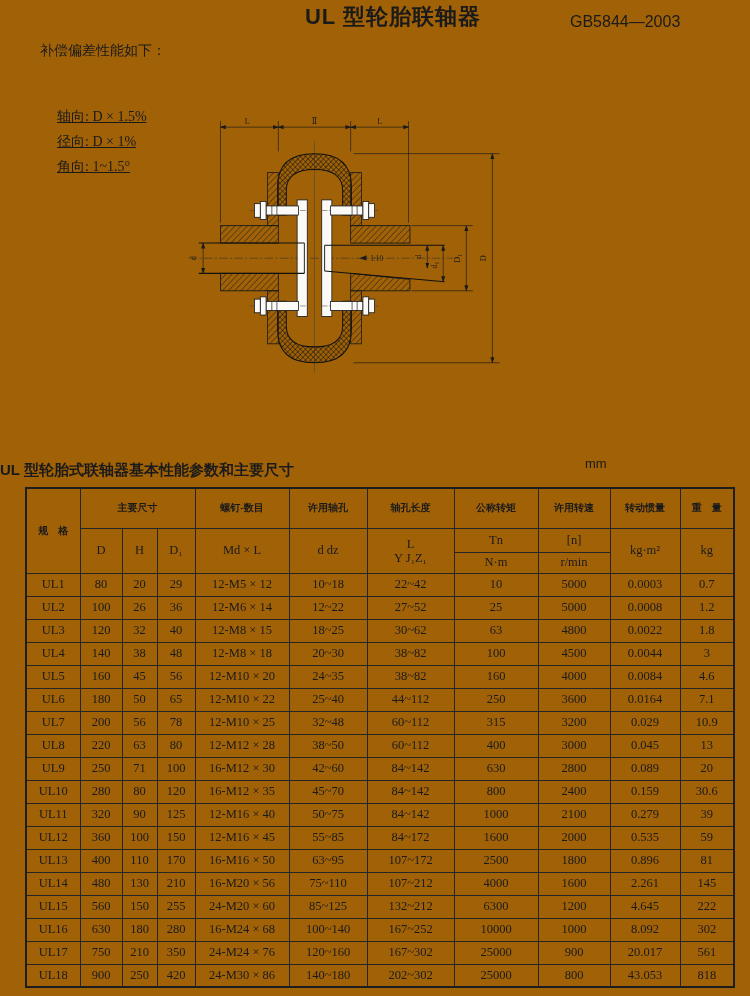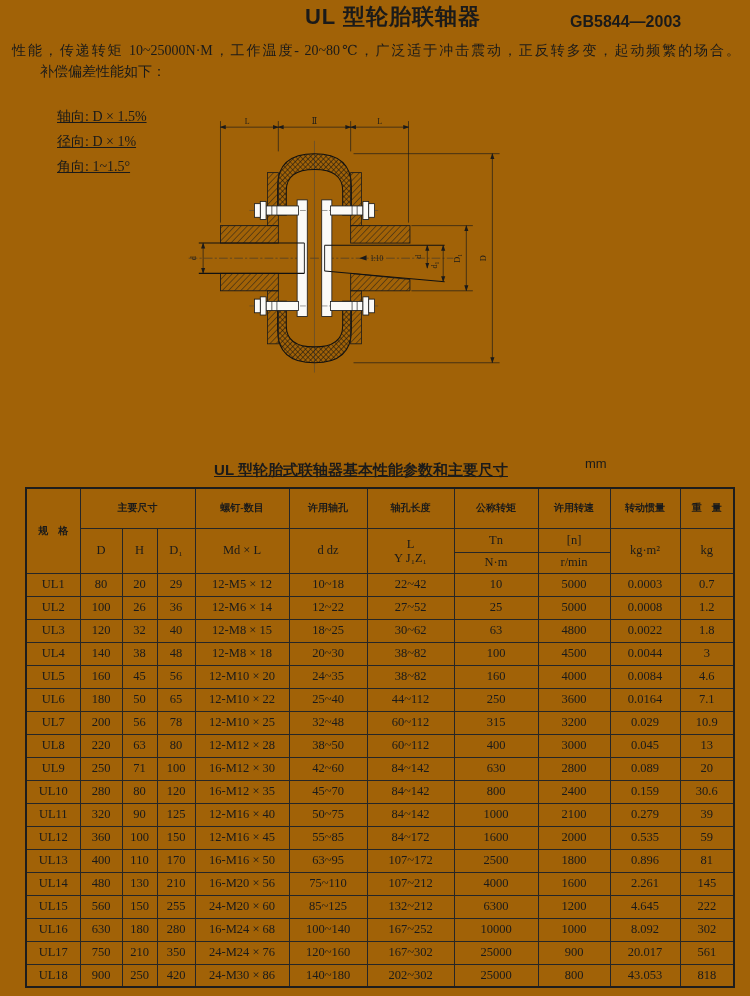--- a/index.html
+++ b/index.html
@@ -9,32 +9,32 @@
     background:#a16207; color:#1a1a1a; overflow:hidden;
     font-family:"Liberation Serif","DejaVu Serif",serif;
   }
   .doc-title{
     position:absolute; top:2px; left:0; width:750px; padding-left:36px; box-sizing:border-box;
     text-align:center; font-family:"Liberation Sans","DejaVu Sans",sans-serif;
     font-size:22px; font-weight:bold; letter-spacing:1px;
   }
   .std-no{
     position:absolute; top:13px; left:570px;
-    font-family:"Liberation Sans","DejaVu Sans",sans-serif; font-size:16px; font-weight:700;
+    font-family:"Liberation Sans","DejaVu Sans",sans-serif; font-size:16px; font-weight:400;
   }
   .intro{position:absolute; top:40px; left:12px; width:728px; font-size:14px;}
   .intro p{margin:0; line-height:21px; text-align:justify; text-align-last:justify;}
   .intro p.ind{text-indent:2em;}
   .intro p.plain{text-align-last:left;}
   .specs{position:absolute; top:104px; left:57px; font-size:14px;text-decoration:underline;}
   .specs div{line-height:25px;}
   .drawing{position:absolute; top:112px; left:180px;}
   .tbl-title{
-    position:absolute; top:461px; left:0; width:722px; text-align:center;
-    font-family:"Liberation Sans","DejaVu Sans",sans-serif; font-size:15px; font-weight:bold;text-decoration:underline;
+    position:absolute; top:461px; left:0; width:722px; 
+    font-family:"Liberation Sans","DejaVu Sans",sans-serif; font-size:15px; font-weight:bold;
   }
   .unit{position:absolute; top:456px; left:585px; font-family:"Liberation Sans","DejaVu Sans",sans-serif; font-size:13px;}
   table.spec{
     position:absolute; top:487px; left:25px; width:708px;
     border-collapse:collapse; table-layout:fixed;
   }
   table.spec th, table.spec td{
     border:1px solid #262626; text-align:center; vertical-align:middle;
     padding:0; overflow:hidden; white-space:nowrap;
   }
@@ -49,21 +49,20 @@
 </style>
 </head>
 <body>
 
 <div class="page">
 
   <div class="doc-title">UL 型轮胎联轴器</div>
   <div class="std-no">GB5844—2003</div>
 
   <div class="intro">
-    <p>性能，传递转矩 10~25000N·M，工作温度- 20~80℃，广泛适于冲击震动，正反转多变，起动频繁的场合。</p>
     <p class="ind plain">补偿偏差性能如下：</p>
   </div>
 
   <div class="specs">
     <div>轴向: D × 1.5%</div>
     <div>径向: D × 1%</div>
     <div>角向: 1~1.5°</div>
   </div>
 
   <svg class="drawing" width="470" height="350" viewBox="180 112 650 462" preserveAspectRatio="none">

